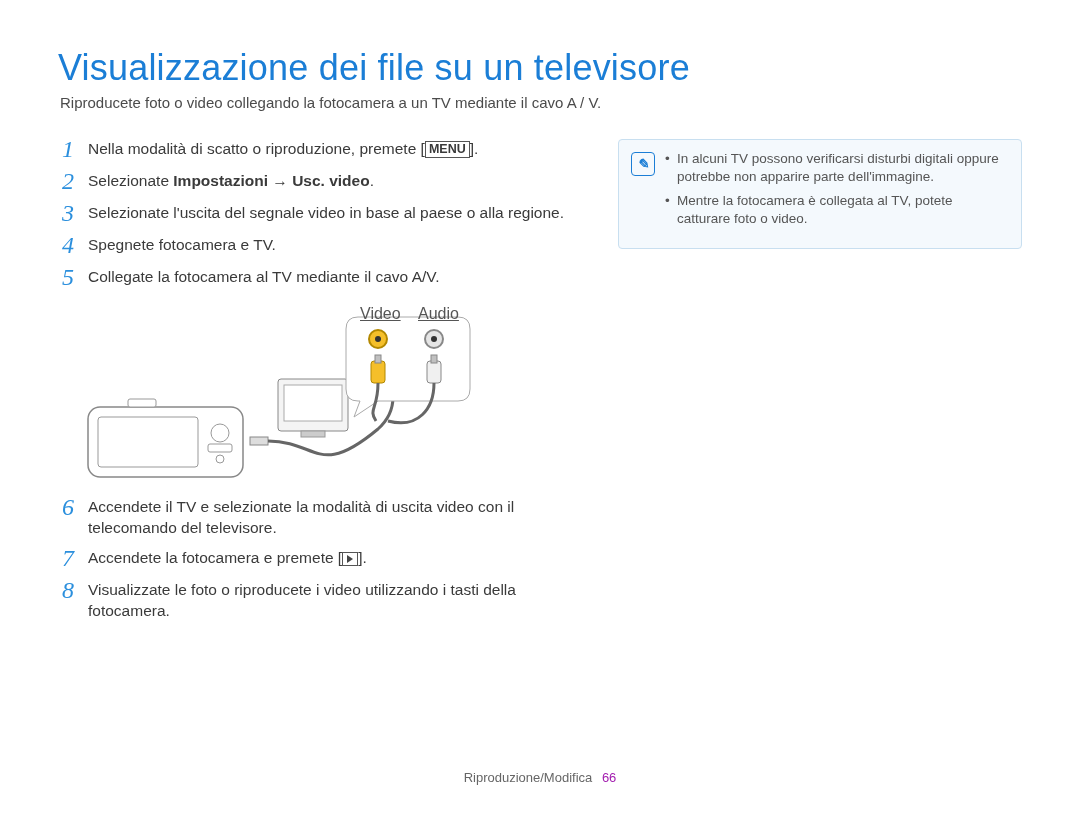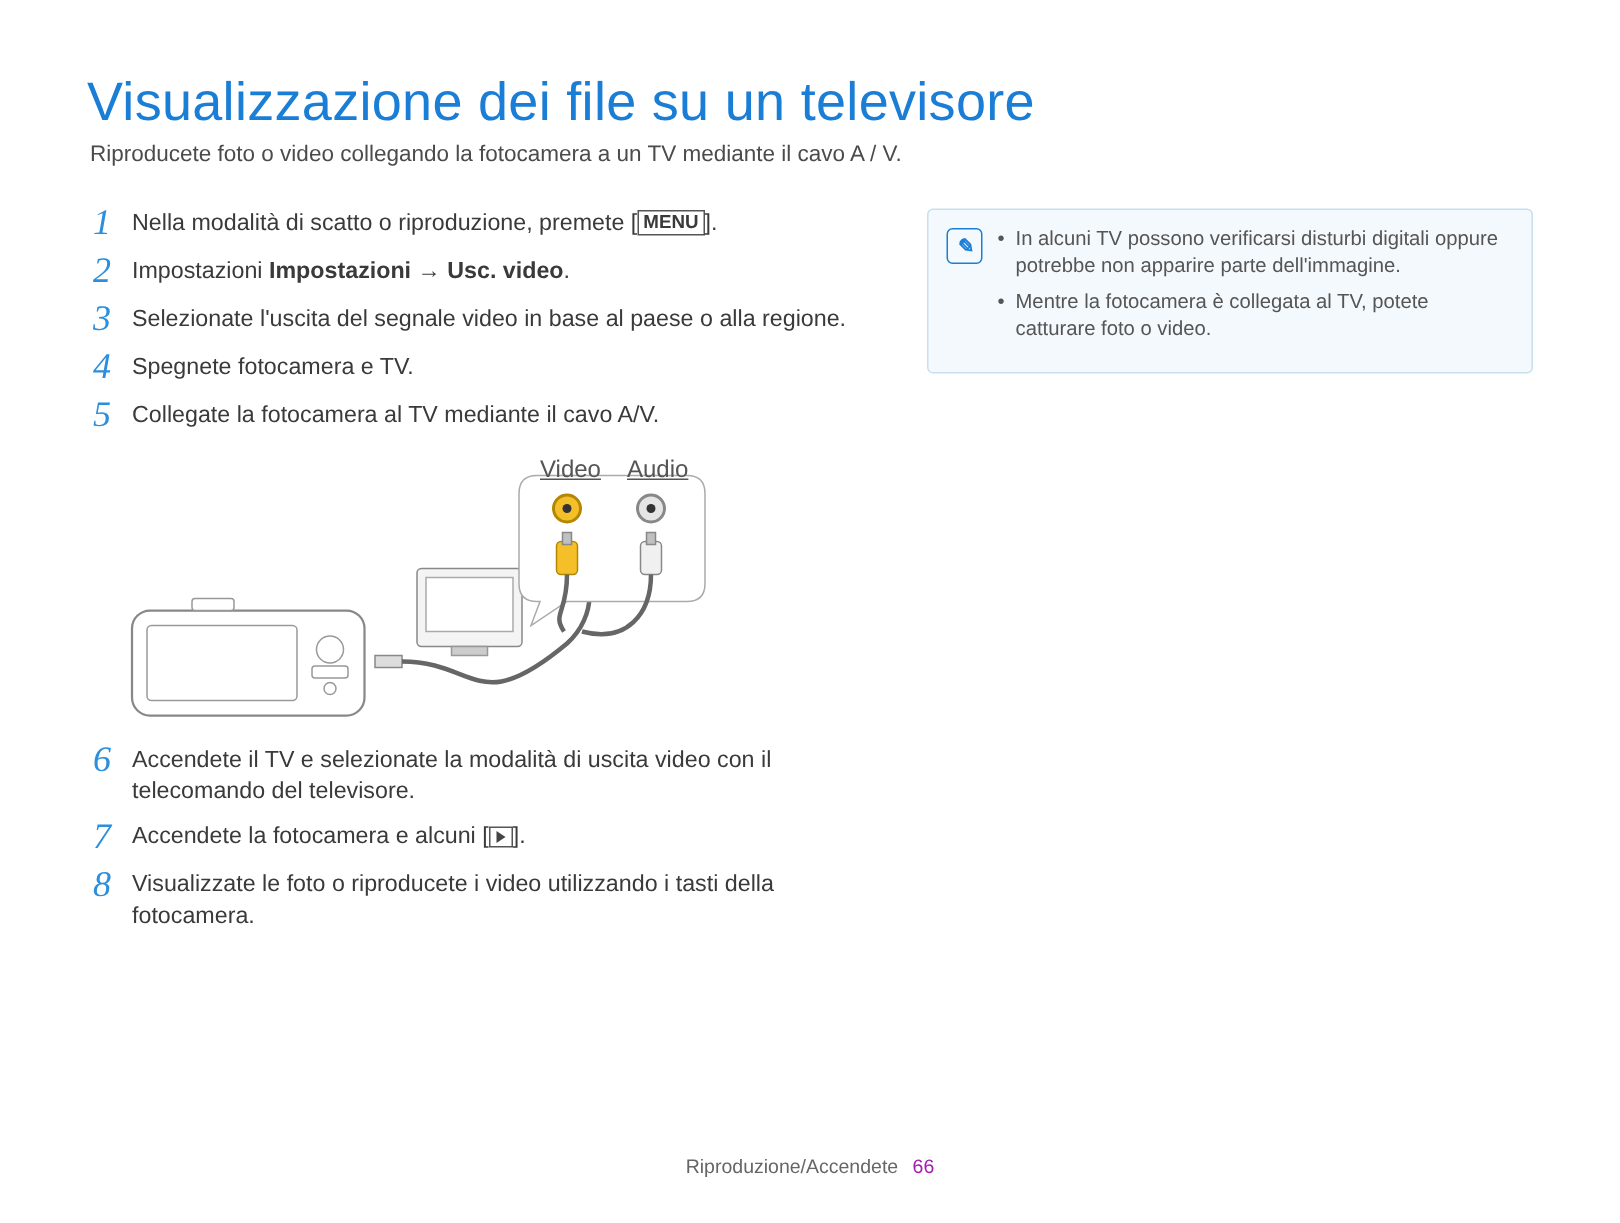--- a/index.html
+++ b/index.html
@@ -179,21 +179,21 @@
       <div class="step">
         <div class="step-num">1</div>
         <div class="step-text">
           <span>Nella modalità di scatto o riproduzione, premete [</span><span class="menu-box">MENU</span><span>].</span>
         </div>
       </div>
 
       <div class="step">
         <div class="step-num">2</div>
         <div class="step-text">
-          <span>Impostazioni </span><span class="bold">Impostazioni → Usc. video</span><span>.</span>
+          <span>Selezionate </span><span class="bold">Impostazioni → Usc. video</span><span>.</span>
         </div>
       </div>
 
       <div class="step">
         <div class="step-num">3</div>
         <div class="step-text">Selezionate l'uscita del segnale video in base al paese o alla regione.</div>
       </div>
 
       <div class="step">
         <div class="step-num">4</div>
@@ -250,21 +250,21 @@
       </div>
 
       <div class="step">
         <div class="step-num">6</div>
         <div class="step-text">Accendete il TV e selezionate la modalità di uscita video con il telecomando del televisore.</div>
       </div>
 
       <div class="step">
         <div class="step-num">7</div>
         <div class="step-text">
-          <span>Accendete la fotocamera e alcuni [</span><span class="play-box">
+          <span>Accendete la fotocamera e premete [</span><span class="play-box">
               <span class="play-triangle"></span>
             </span><span>].</span>
         </div>
       </div>
 
       <div class="step">
         <div class="step-num">8</div>
         <div class="step-text">Visualizzate le foto o riproducete i video utilizzando i tasti della fotocamera.</div>
       </div>
 
@@ -278,17 +278,17 @@
         <ul class="note-list">
           <li>In alcuni TV possono verificarsi disturbi digitali oppure potrebbe non apparire parte dell'immagine.</li>
           <li>Mentre la fotocamera è collegata al TV, potete catturare foto o video.</li>
         </ul>
       </div>
     </div>
 
   </div>
 
   <div class="footer">
-    <span>Riproduzione/Accendete</span>
+    <span>Riproduzione/Modifica</span>
     <span class="pg">66</span>
   </div>
 
 </div>
 
 </body></html>

